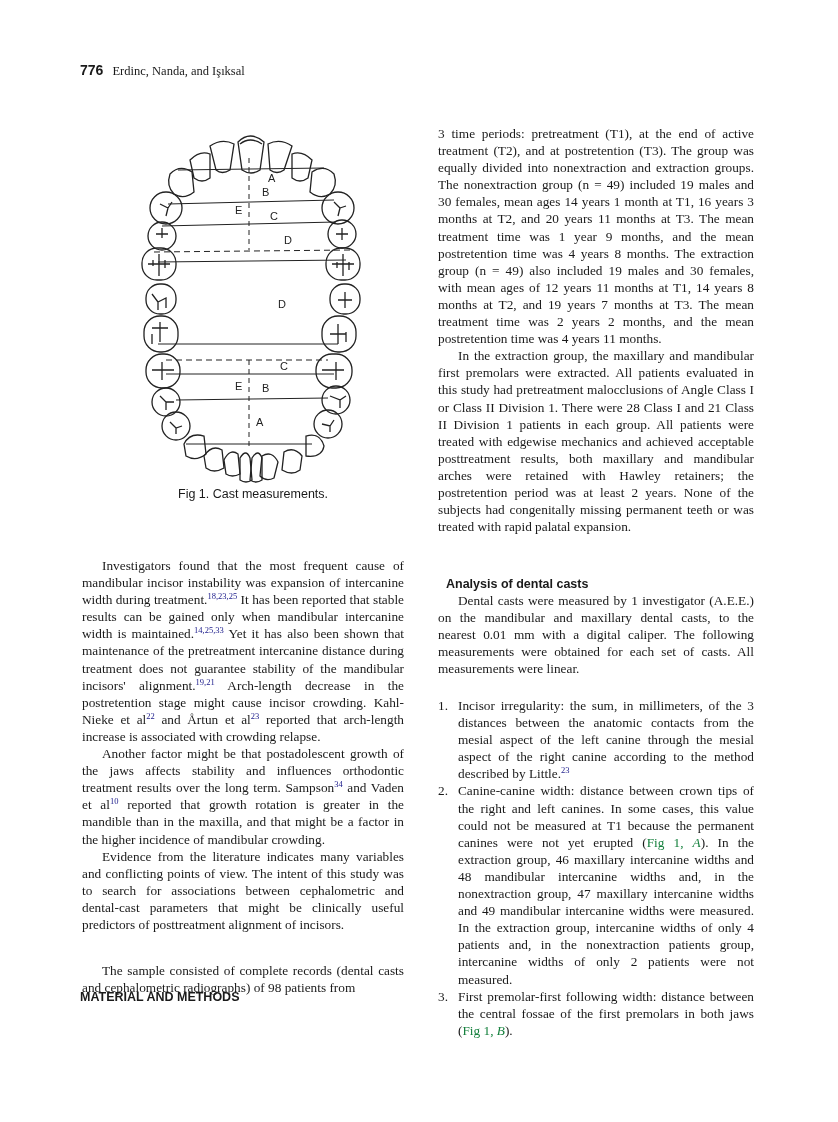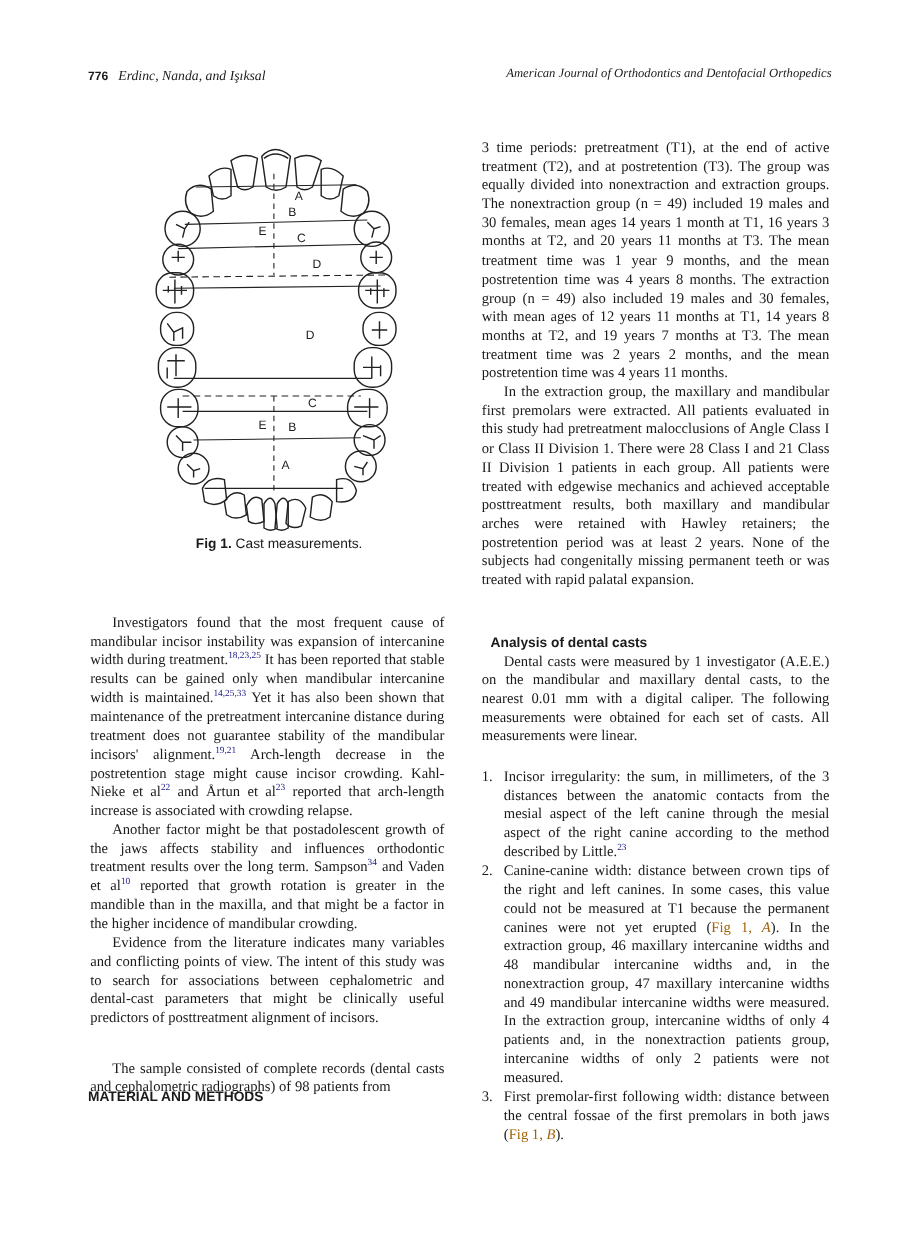--- a/index.html
+++ b/index.html
@@ -1,49 +1,48 @@
 <!DOCTYPE html>
 <html><head>
 <meta charset="utf-8">
 <style>
   html, body { margin:0; padding:0; background:#ffffff; }
   body { width:838px; height:1122px; position:relative; overflow:hidden; color:#1a1a1a; }
   .header-left { position:absolute; left:80px; top:62px; font-size:12.5px; }
-  .header-left .pg { font-family:"Liberation Sans", sans-serif; font-weight:bold; font-size:11px; margin-right:6px; }
-  .header-left .auth { font-family:"Liberation Serif", serif; font-style:italic; }
+  .header-left .pg { font-family:"Liberation Sans", sans-serif; font-weight:bold; font-size:14px; margin-right:6px; }
+  .header-left .auth { font-family:"Liberation Serif", serif; }
   .header-right { position:absolute; right:82px; top:60px; text-align:right; font-family:"Liberation Serif", serif; font-style:italic; font-size:11.5px; line-height:15px; }
   .figure { position:absolute; left:138px; top:124px; width:230px; height:380px; }
   .caption { position:absolute; left:163px; top:487px; font-family:"Liberation Sans", sans-serif; font-size:12.5px; }
-  .caption b { font-weight:bold;padding-left:15px; }
+  .caption b { font-weight:normal;padding-left:15px; }
   .col { position:absolute; font-family:"Liberation Serif", serif; font-size:13.3px; line-height:17.1px; text-align:justify; }
   .col p { margin:0; }
   .indent { text-indent:20px; }
   .col-left-top { left:82px; top:557px; width:322px; }
   .col-right-top { left:438px; top:125px; width:316px; }
   .sup { font-size:8.5px; vertical-align:super; line-height:0; color:#1a1a8a; }
-  .ref { color:#a16207; }
+  .ref { color:#15803d; }
   .h-sec { font-family:"Liberation Sans", sans-serif; font-weight:bold; font-size:12.5px; margin:8px; }
   .h-left { position:absolute; left:72px; top:982px; }
   .col-left-bot { left:82px; top:962px; width:322px; }
   .h-right { position:absolute; left:438px; top:569px; }
   .col-right-mid { left:438px; top:592px; width:316px; }
   ol.meas { position:absolute; left:438px; top:697px; width:316px; margin:0; padding:0; list-style:none; font-family:"Liberation Serif", serif; font-size:13.3px; line-height:17.1px; }
   ol.meas li { position:relative; padding-left:20px; text-align:justify; }
   ol.meas li .num { position:absolute; left:0; top:0; }
   .it { font-style:italic; }
 </style>
 </head>
 <body>
 
 <div class="header-left">
   <span class="pg">776</span>
   <span class="auth">Erdinc, Nanda, and Işıksal</span>
 </div>
 <div class="header-right">
-  <div>American Journal of Orthodontics and Dentofacial Orthopedics</div>
 </div>
 
 <div class="figure">
   <svg width="230" height="370" viewBox="0 0 230 370" fill="none" stroke="#222" stroke-width="1.3">
 
     <g>
       <path d="M100 18 q12 -12 26 0 l-4 28 q-9 6 -18 0 z"></path>
       <path d="M102 20 q10 -8 22 0"></path>
       <path d="M72 22 q12 -8 24 -2 l-4 26 q-8 5 -14 0 z"></path>
       <path d="M130 20 q12 -6 24 2 l-8 24 q-7 5 -14 0 z"></path>

